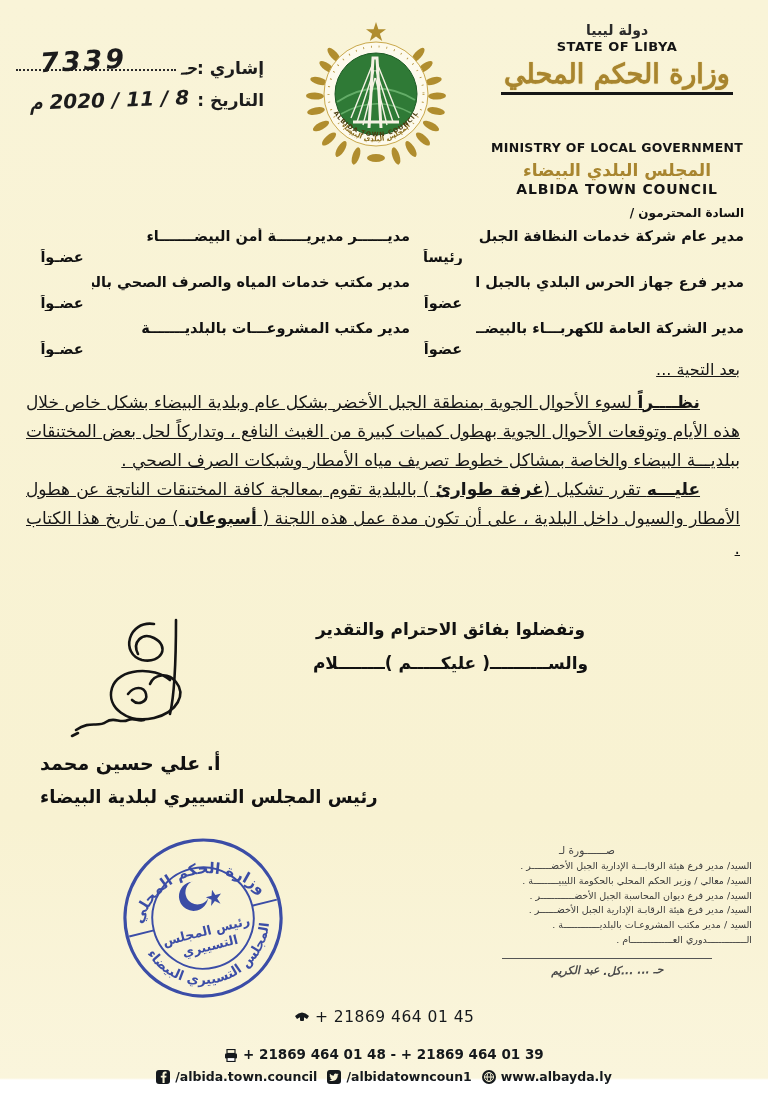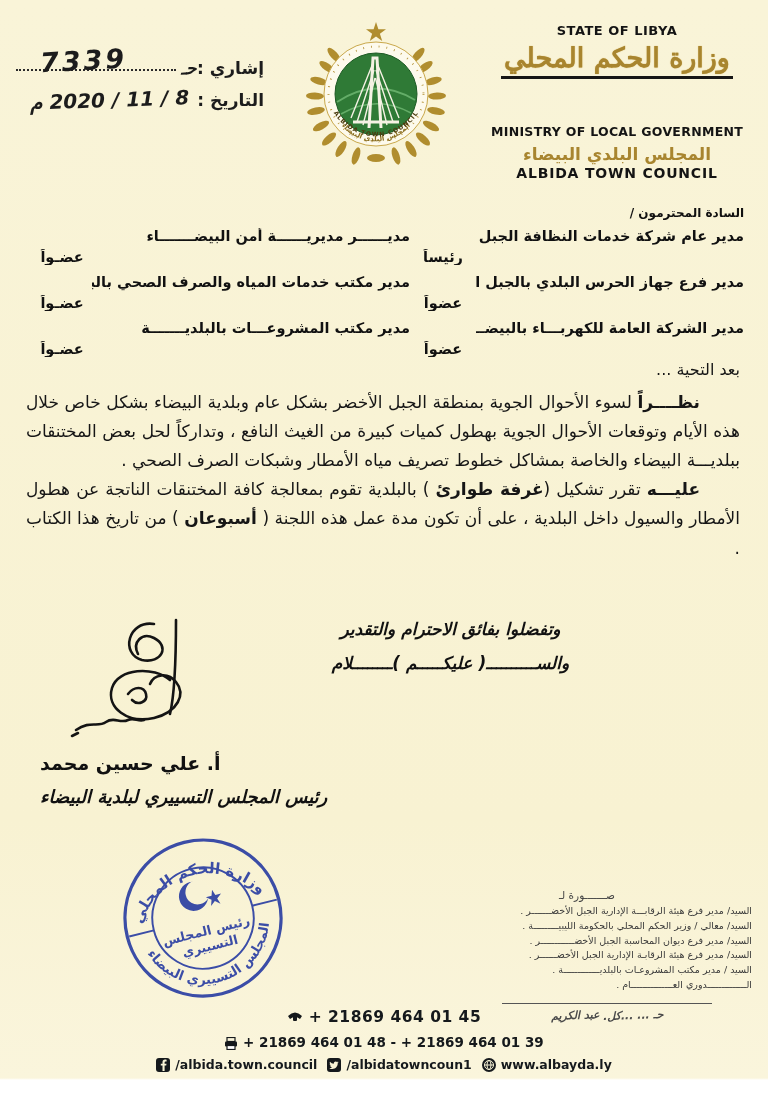--- a/index.html
+++ b/index.html
@@ -38,54 +38,54 @@
   
   #recipients { position:absolute; right:24px; top:206px; width:726px; color:#111; }
   #recipients-title { font-size:12px; font-weight:bold; margin-bottom:8px; }
   .recip-grid { display:grid; grid-template-columns:268px 66px 318px 60px; direction:rtl;
                 row-gap:9px; font-size:14.5px; font-weight:bold; }
   .recip-cell { white-space:nowrap; overflow:hidden; }
   .recip-role { text-align:center;margin-top:21px; }
 
   
   #body-block { position:absolute; right:28px; top:356px; width:714px; color:#161616;
-                font-size:17px; line-height:1.72; text-align:justify; }
+                font-size:17px; line-height:1.72; text-align:justify;text-decoration:underline; }
   #greeting { font-size:16px; margin-bottom:4px; }
   .para { text-indent:40px; }
   .lead { font-weight:bold; }
   .b { font-weight:bold; }
 
   
   #closing { position:absolute; left:278px; top:612px; width:345px; text-align:center;
-             font-weight:bold; font-size:17px; color:#111; line-height:2;font-style:italic; }
+             font-weight:bold; font-size:17px; color:#111; line-height:2; }
 
   
   #signature { position:absolute; left:58px; top:602px; }
 
   
   #signer { position:absolute; left:40px; top:752px; width:352px; text-align:left; color:#111; }
   #signer-name { font-size:19px; font-weight:bold; }
-  #signer-title { font-size:18px; font-weight:bold; margin-top:12px;font-style:italic; }
+  #signer-title { font-size:18px; font-weight:bold; margin-top:12px; }
 
   
   #stamp { position:absolute; left:106px; top:834px; transform:rotate(-14deg); opacity:.92; }
 
   
   #cc-block { position:absolute; right:16px; top:842px; width:330px; color:#3a3a3a;
               font-size:9.5px; line-height:1.55; }
-  #cc-title { text-align:center; font-size:10.5px; margin-bottom:1px; color:#444;margin-top:45px; }
+  #cc-title { text-align:center; font-size:10.5px; margin-bottom:1px; color:#444; }
   .cc-item { white-space:nowrap; overflow:hidden; }
   #cc-note { margin-top:10px; width:210px; margin-right:40px; border-top:1.5px solid #555;
              text-align:center; padding-top:3px; font-size:10px; color:#4a4a4a; }
   #cc-note .hand { display:inline-block; transform:rotate(-2deg); letter-spacing:1px; font-size:11px; }
 
   
   #footer { position:absolute; left:0; top:1008px; width:768px; text-align:center; color:#15191c; }
-  .foot-line1 { font-size:15.5px; font-weight:bold; letter-spacing:.5px; }
-  .foot-line2 { font-size:13.5px; font-weight:bold; margin-top:8px; }
+  .foot-line1 { font-size:15.5px; font-weight:normal; letter-spacing:.5px; }
+  .foot-line2 { font-size:13.5px; font-weight:bold; margin-top:20px; }
   .foot-line3 { font-size:12.5px; font-weight:bold; margin-top:7px;
                 display:flex; justify-content:center; align-items:center; gap:10px; }
   .foot-item { display:flex; align-items:center; gap:5px;text-align:center; }
   .icon-svg { vertical-align:middle; }
 </style>
 </head>
 <body>
 
 <div id="page">
 
@@ -152,20 +152,21 @@
       <text font-size="7" font-weight="bold" fill="#8a6d1f">
         <textPath href="#arcAr" startOffset="50%" text-anchor="middle">المجلس البلدي البيضاء</textPath>
       </text>
       <text font-size="6.2" font-weight="bold" fill="#4c3c10" letter-spacing="1">
         <textPath href="#arcEn" startOffset="50%" text-anchor="middle">ALBIDA TOWN COUNCIL</textPath>
       </text>
     </svg>
   </div>
 
   <div id="gov-block">
+    <div class="gov-state-ar rtl">دولة ليبيا</div>
     <div class="gov-state-en">STATE OF LIBYA</div>
     <div class="gov-ministry-ar rtl">وزارة الحكم المحلي</div>
     <div class="gov-rule"></div>
     <div class="gov-ministry-en">MINISTRY OF LOCAL GOVERNMENT</div>
     <div class="gov-council-ar rtl">المجلس البلدي البيضاء</div>
     <div class="gov-council-en">ALBIDA TOWN COUNCIL</div>
   </div>
 
   <div id="recipients" class="rtl">
     <div id="recipients-title">السادة المحترمون /</div>

